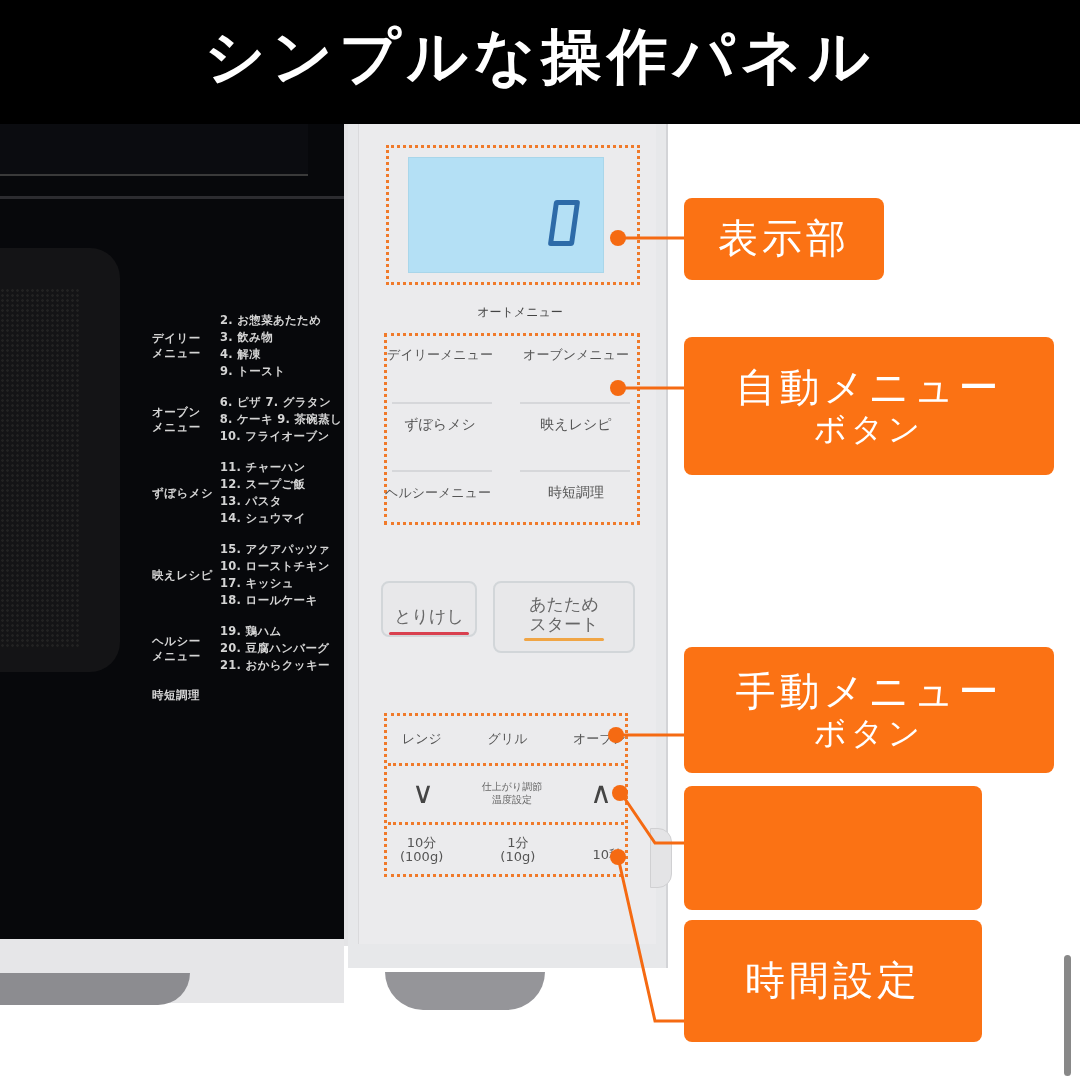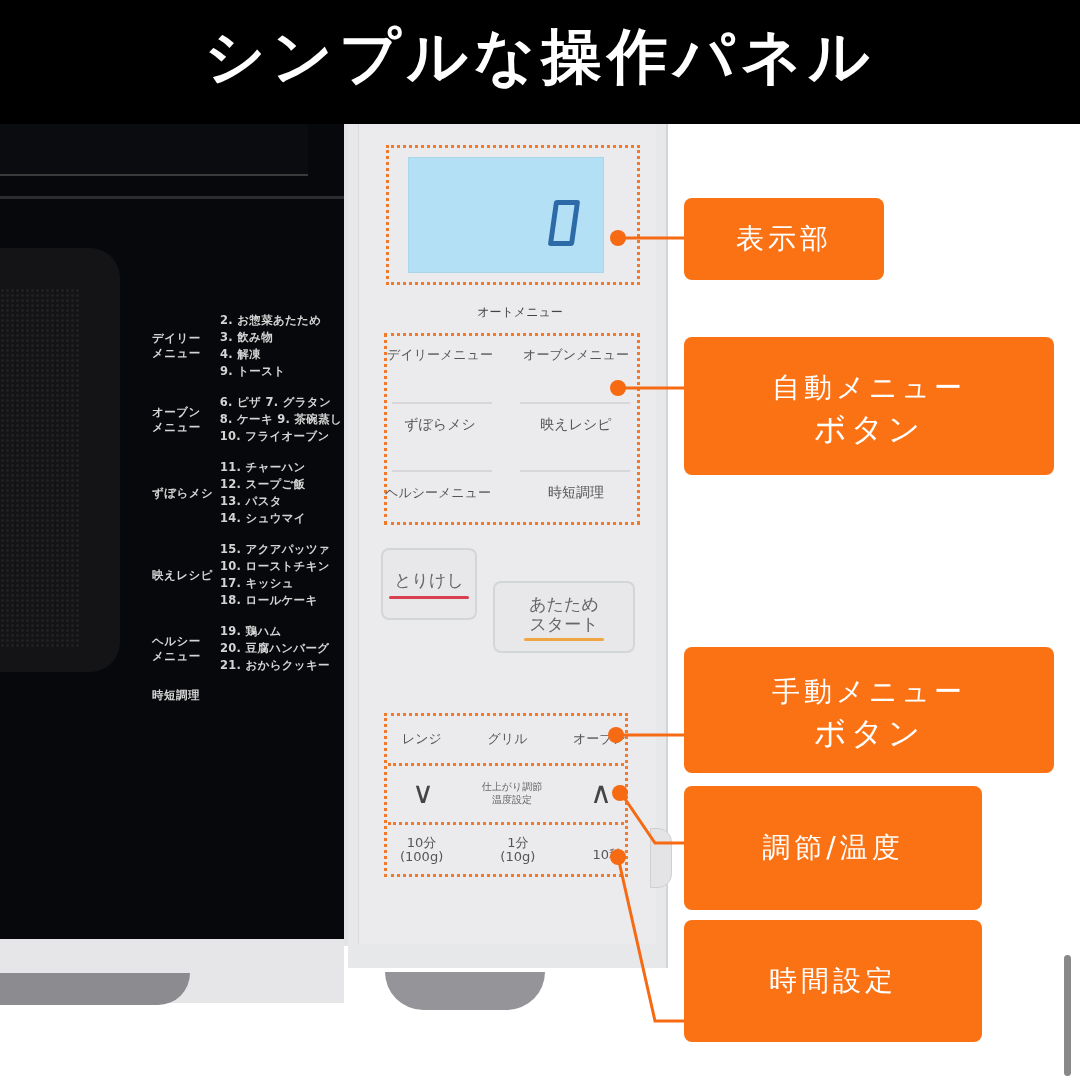--- a/index.html
+++ b/index.html
@@ -45,21 +45,21 @@
   .pbtn .lbl { font-size: 17px; line-height: 20px; text-align: center; }
   .pbtn .underline { height: 3px; width: 80px; margin-top: 6px; border-radius: 2px; }
 
   .manual-row { position: absolute; left: 390px; width: 236px; display: flex; justify-content: space-between; align-items: center; color: #555; font-size: 13px; }
   .arrow-key { font-size: 30px; color: #444; font-weight: 300; }
   .small2 { font-size: 10px; text-align: center; line-height: 13px; color: #666; }
   .time-key { text-align: center; line-height: 14px; font-size: 13px; color: #555; }
 
   
   .callout { position: absolute; background: #fb7214; color: #fff; border-radius: 8px; display: flex; flex-direction: column; align-items: center; justify-content: center; text-align: center; }
-  .callout .l1 { font-size: 28px; line-height: 46px; letter-spacing: 4px; }
+  .callout .l1 { font-size: 40px; line-height: 46px; letter-spacing: 4px; font-family: Liberation Serif, serif; }
   .callout .l2 { font-size: 32px; line-height: 36px; letter-spacing: 4px; }
 
   .dot { position: absolute; width: 16px; height: 16px; border-radius: 50%; background: #f56a12; }
   svg.connectors { position: absolute; left: 0; top: 0; width: 1080px; height: 1076px; pointer-events: none; }
 
   .scrollbar { position: absolute; left: 1064px; top: 955px; width: 7px; height: 121px; background: #888; border-radius: 4px; }
 </style>
 </head>
 <body>
 
@@ -145,21 +145,21 @@
 <div class="auto-btn" style="left:516px; top:346px;">オーブンメニュー</div>
 <div class="key" style="left:392px; top:402px; width:100px;"></div>
 <div class="key" style="left:520px; top:402px; width:110px;"></div>
 <div class="auto-btn" style="left:380px; top:416px; font-size:14px;">ずぼらメシ</div>
 <div class="auto-btn" style="left:516px; top:416px; font-size:14px;">映えレシピ</div>
 <div class="key" style="left:392px; top:470px; width:100px;"></div>
 <div class="key" style="left:520px; top:470px; width:110px;"></div>
 <div class="auto-btn" style="left:378px; top:484px;">ヘルシーメニュー</div>
 <div class="auto-btn" style="left:516px; top:484px; font-size:14px;">時短調理</div>
 
-<div class="pbtn" style="left:381px; top:548px; width:96px; height:72px;">
+<div class="pbtn" style="left:381px; top:581px; width:96px; height:56px;justify-content:flex-end;">
   <div class="lbl">とりけし</div>
   <div class="underline" style="background:#d9404f;"></div>
 </div>
 <div class="pbtn" style="left:493px; top:581px; width:142px; height:72px;">
   <div class="lbl" style="white-space:pre-line;">あたため
 スタート</div>
   <div class="underline" style="background:#f0a545; margin-top:4px;"></div>
 </div>
 
 <div class="dotted" style="left:384px; top:713px; width:244px; height:164px;"></div>
@@ -210,19 +210,18 @@
 </div>
 <div class="callout" style="left:684px; top:337px; width:370px; height:138px;">
   <div class="l1">自動メニュー</div>
   <div class="l2">ボタン</div>
 </div>
 <div class="callout" style="left:684px; top:647px; width:370px; height:126px;">
   <div class="l1">手動メニュー</div>
   <div class="l2">ボタン</div>
 </div>
 <div class="callout" style="left:684px; top:786px; width:298px; height:124px;">
-  <div class="l1" style="line-height:52px">調節/温度</div>
 </div>
 <div class="callout" style="left:684px; top:920px; width:298px; height:122px;">
   <div class="l1">時間設定</div>
 </div>
 
 <div class="scrollbar"></div>
 
 </body></html>

